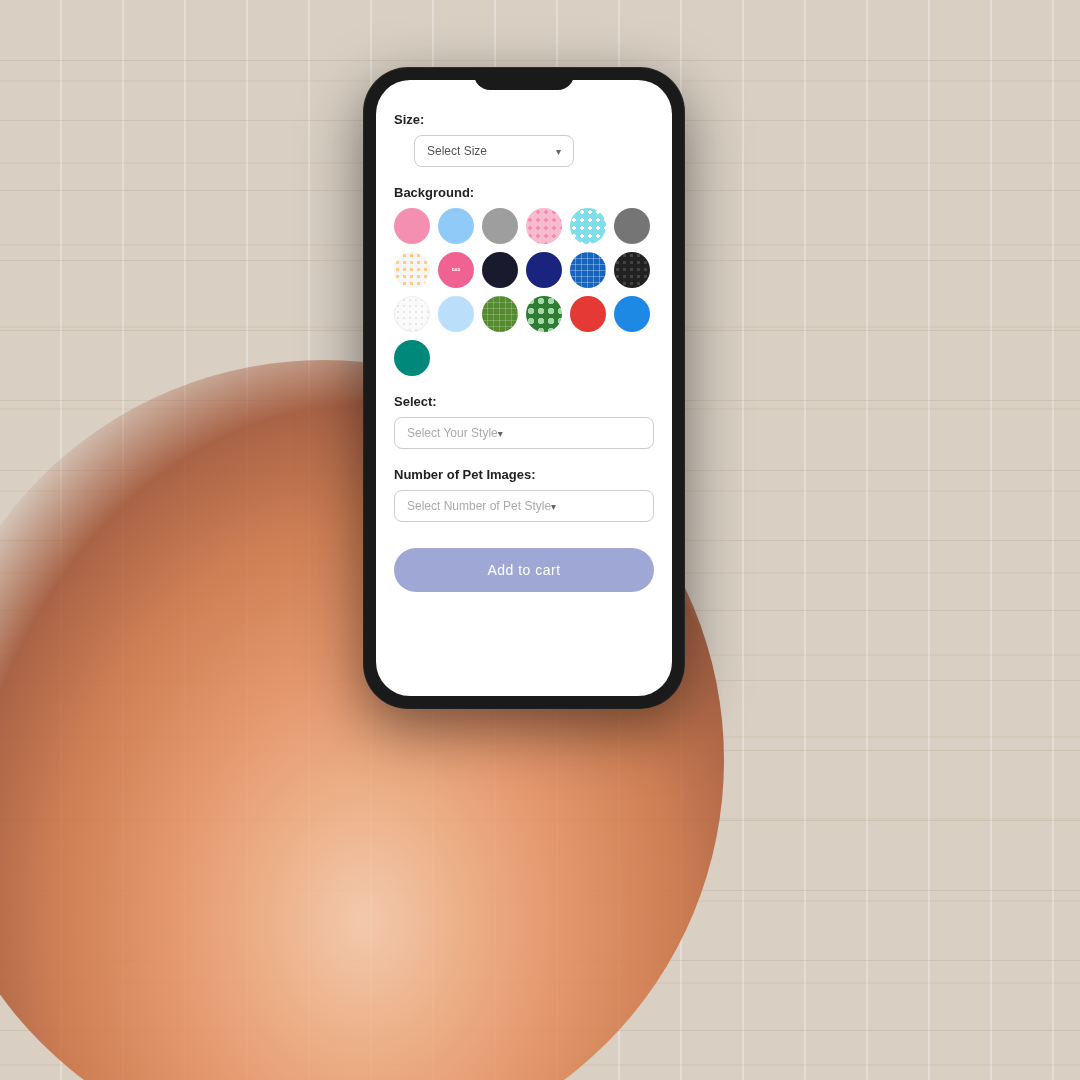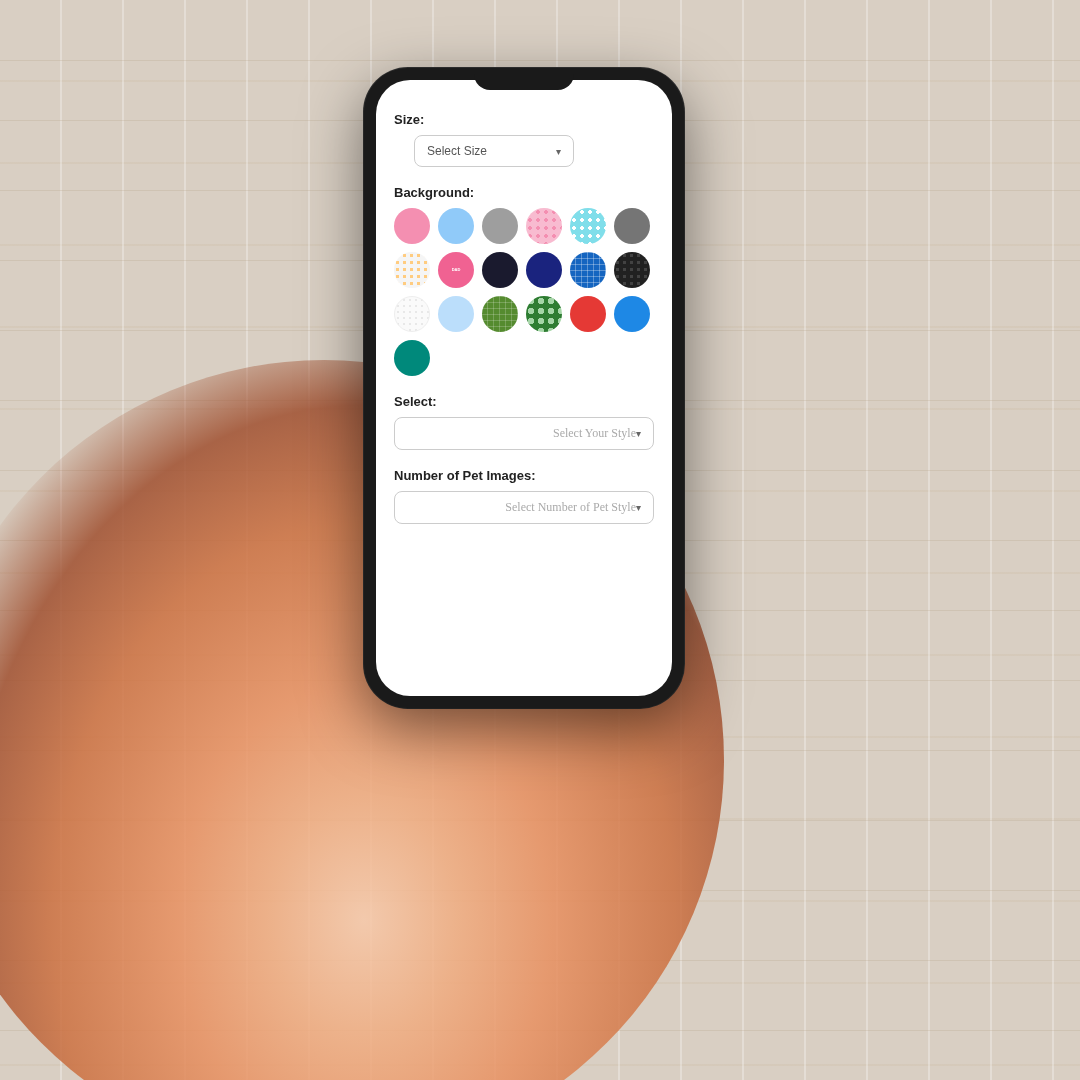--- a/index.html
+++ b/index.html
@@ -210,23 +210,22 @@
     .style-select {
       width: 100%;
       border: 1.5px solid #ccc;
       border-radius: 8px;
       padding: 8px 12px;
       font-size: 12px;
       color: #aaa;
       background: #fff;
       display: flex;
       align-items: center;
-      justify-content: flex-end;
+      justify-content: flex-start;
       cursor: pointer;
-      font-family: Liberation Serif, serif;
     }
 
     
     .add-to-cart-btn {
       width: 100%;
       padding: 14px;
       background: #9fa8d4;
       border: none;
       border-radius: 30px;
       color: white;
@@ -330,17 +329,18 @@
         
         <div class="field-group">
           <div class="field-label">Number of Pet Images:</div>
           <div class="style-select">
             <span>Select Number of Pet Style</span>
             <span class="chevron">▾</span>
           </div>
         </div>
 
         
+        <button class="add-to-cart-btn">Add to cart</button>
 
       </div>
     </div>
   </div>
 </div>
 
 </body></html>

